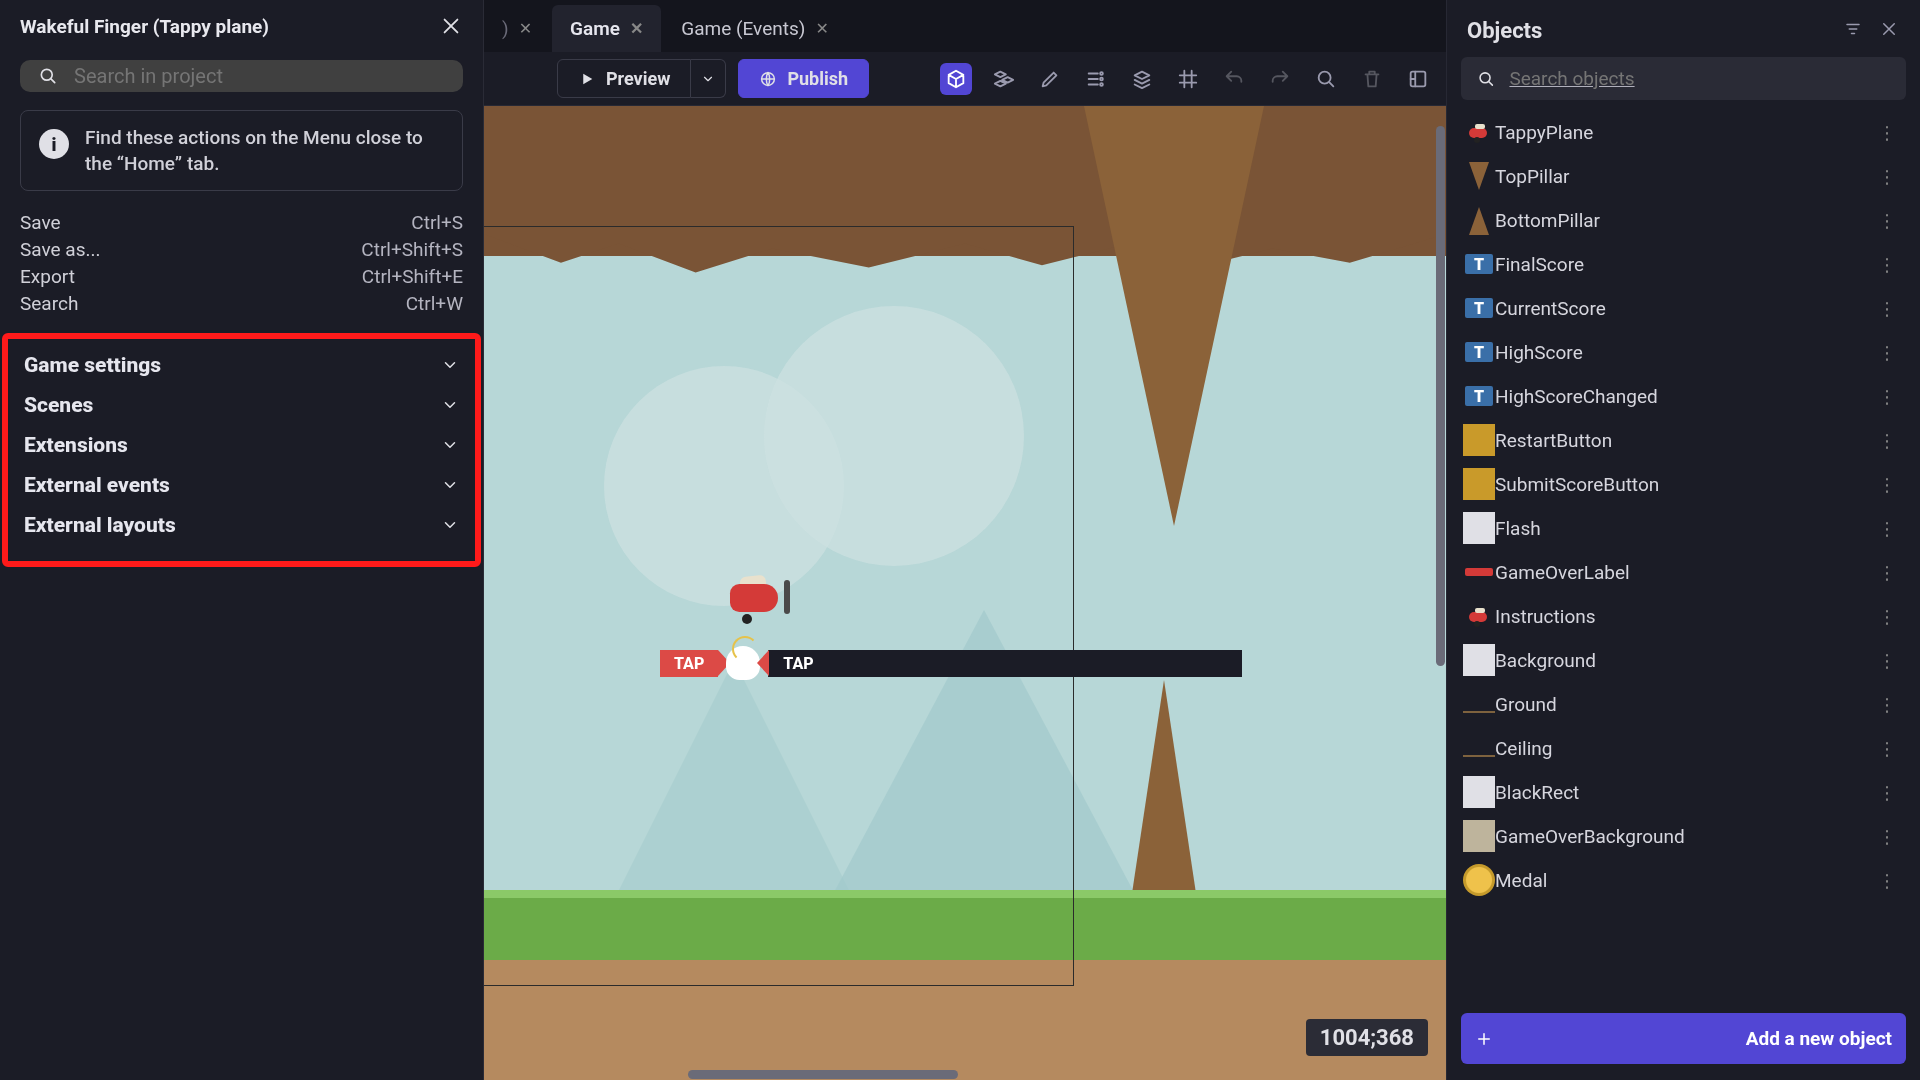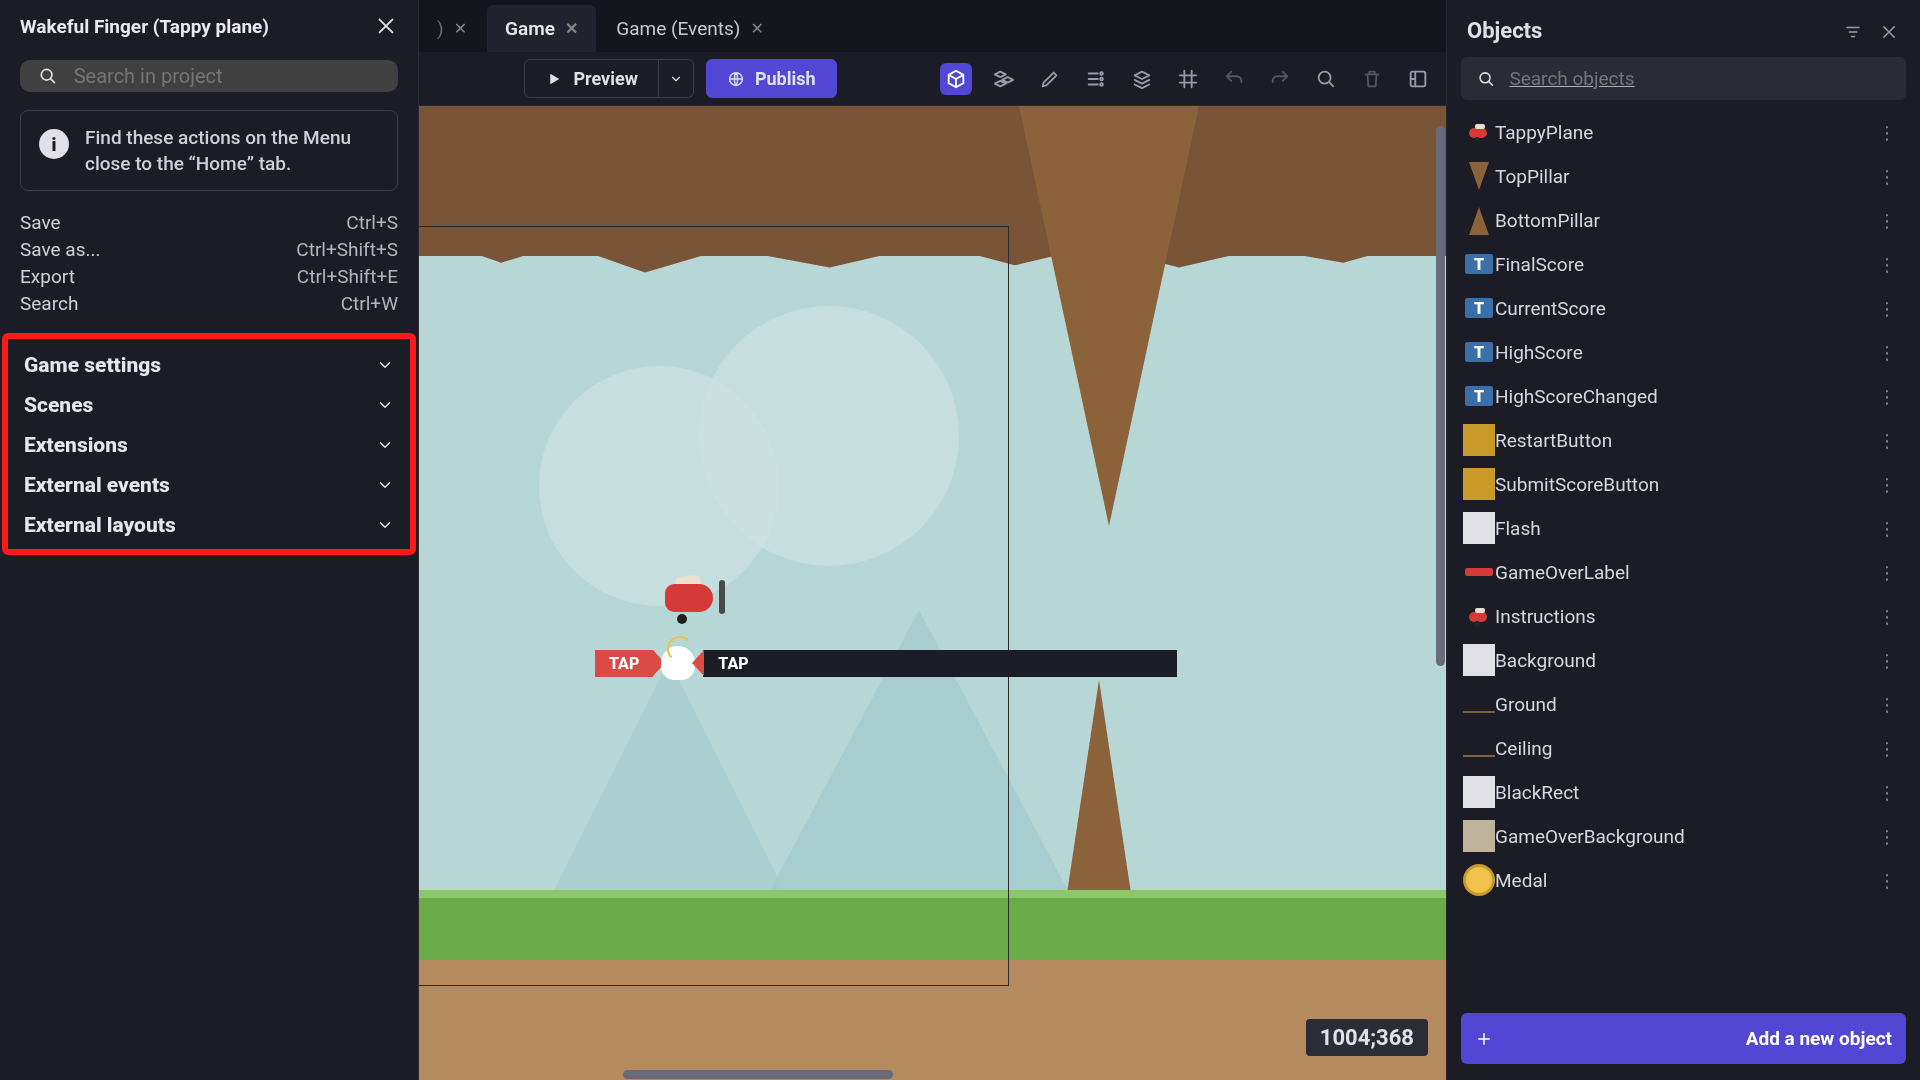--- a/index.html
+++ b/index.html
@@ -1,34 +1,34 @@
 <!DOCTYPE html>
 <html><head>
 <meta charset="utf-8">
 <style>
 * { margin: 0; padding: 0; box-sizing: border-box; font-family: -apple-system, BlinkMacSystemFont, "Segoe UI", Roboto, sans-serif; }
 body { background: #1b1c26; color: #e0e0e6; width: 1920px; height: 1080px; overflow: hidden; }
 
 .root { display: flex; width: 100%; height: 100%; }
 
 
-.sidebar { width: 419px; background: #1b1c26; display: flex; flex-direction: column; border-right: 1px solid #2a2b36; }
+.sidebar { width: 484px; background: #1b1c26; display: flex; flex-direction: column; border-right: 1px solid #2a2b36; }
 .sidebar-header { display: flex; align-items: center; padding: 14px 20px; }
 .sidebar-title { font-weight: 700; font-size: 19px; color: #e8e8ee; flex: 1; }
 .close-x { width: 24px; height: 24px; display:flex; align-items:center; justify-content:center; cursor:pointer; }
 .search-box { margin: 8px 20px 12px; background: #404040; border-radius: 10px; display:flex; align-items:center; padding: 4px 18px; gap: 16px;}
 .search-box input { background: transparent; border: none; outline: none; color: #b0b0bc; font-size: 20px; width: 100%; }
 .info-tip { margin: 6px 20px 14px; border: 1px solid #3a3b48; border-radius: 8px; padding: 14px 18px; display:flex; gap:16px; align-items:flex-start; }
 .info-icon { width: 30px; height: 30px; border-radius: 50%; background: #e0e0e6; color: #1b1c26; display:flex; align-items:center; justify-content:center; font-weight:900; font-size:18px; flex-shrink:0; margin-top:4px;}
 .info-text { font-size: 19px; line-height: 1.35; color: #d0d0d8; font-weight:500;}
 .menu-actions { margin: 4px 20px 10px; }
 .menu-action { display:flex; justify-content:space-between; font-size: 19px; color: #d0d0d8; padding: 2px 0; cursor: pointer; }
 .menu-action .shortcut { color: #b4b4c0; }
 
-.highlight-box { border: 6px solid #ff1a1a; margin: 6px 2px; border-radius: 6px; padding: 6px 8px 4px; }
+.highlight-box { border: 6px solid #ff1a1a; margin: 6px 2px; border-radius: 6px; padding: 6px 8px 16px; }
 .collapsible { display:flex; justify-content:space-between; align-items:center; padding: 8px 8px 8px 8px; cursor:pointer; }
 .collapsible-label { font-weight: 800; font-size: 21px; color: #e6e6ee; }
 .chevron-down { width:18px; height:18px; display:flex; align-items:center; justify-content:center; }
 
 
 .center { flex: 1; display:flex; flex-direction:column; position:relative; min-width:0; }
 .tabbar { height: 52px; display:flex; align-items:flex-end; background:#14151d; padding-left:0; }
 .tab { display:flex; align-items:center; gap:10px; padding: 12px 18px; font-size:19px; color:#c8c8d2; border-top-left-radius:6px; border-top-right-radius:6px; cursor:pointer; margin-right:2px; }
 .tab.dim { color:#6a6a78; }
 .tab.active { background:#22232e; color:#e6e6ee; font-weight:600; }
@@ -81,21 +81,21 @@
 .tap-hand::before{content:"";position:absolute;top:-10px;left:6px;width:22px;height:22px;border:2px solid #e6c24a;border-radius:50%;border-bottom-color:transparent;border-right-color:transparent;}
 .coord-badge { position:absolute; right:18px; bottom:24px; background:#2b2c36; color:#e0e0e6; font-size:22px; font-weight:700; padding:6px 14px; border-radius:4px; }
 
 .vp-vscroll { position:absolute; top:6px; bottom:6px; right:-2px; width:12px; }
 .vp-vscroll-thumb { position:absolute; width:9px; background:#6a6b78; border-radius:5px; }
 .vp-hscroll { position:absolute; left:6px; right:6px; bottom:-2px; height:12px; }
 .vp-hscroll-thumb { position:absolute; height:9px; background:#6a6b78; border-radius:5px; }
 
 
 .right { width: 474px; background:#1b1c26; border-left:1px solid #272834; display:flex; flex-direction:column; }
-.right-header { display:flex; align-items:flex-end; padding: 18px 20px 10px; gap:14px;}
+.right-header { display:flex; align-items:flex-start; padding: 18px 20px 10px; gap:14px;}
 .right-title { font-size:22px; font-weight:700; flex:1; }
 .mini-icon { width:22px; height:22px; display:flex; align-items:center; justify-content:center; color:#9a9aae; cursor:pointer;}
 .obj-search { margin: 4px 14px 10px; background:#2a2b36; border-radius:6px; display:flex; align-items:center; padding:10px 16px; gap:14px;}
 .obj-search input { background:transparent; border:none; outline:none; color:#b0b0bc; font-size:19px; width:100%;text-decoration:underline; }
 .obj-list { flex:1; overflow-y:auto; padding: 0 10px; }
 .obj-row { display:flex; align-items:center; padding:6px 10px 6px 6px; cursor:pointer; border-radius:4px;}
 .obj-thumb { width:32px; height:32px; display:flex; align-items:center; justify-content:center; flex-shrink:0;}
 .obj-thumb.square { background:#e0e0e6; }
 .obj-thumb.yellow { background:#c99a2a; }
 .obj-thumb.tan { background:#beb49c;}

